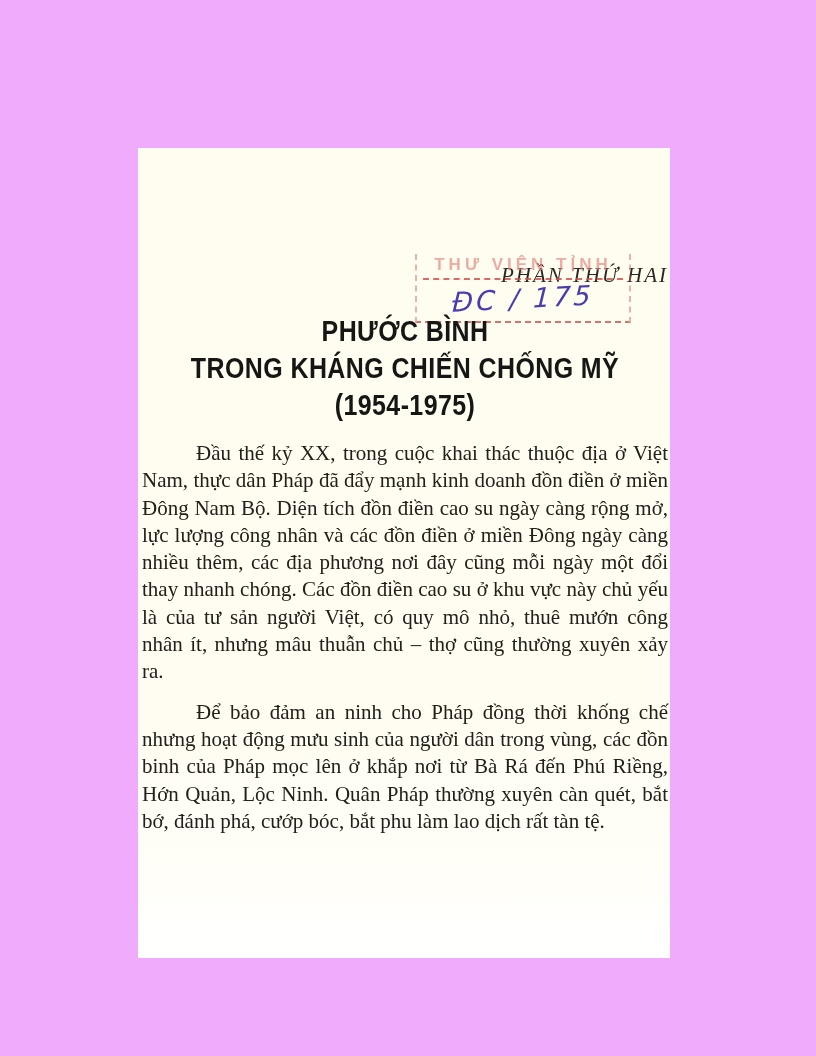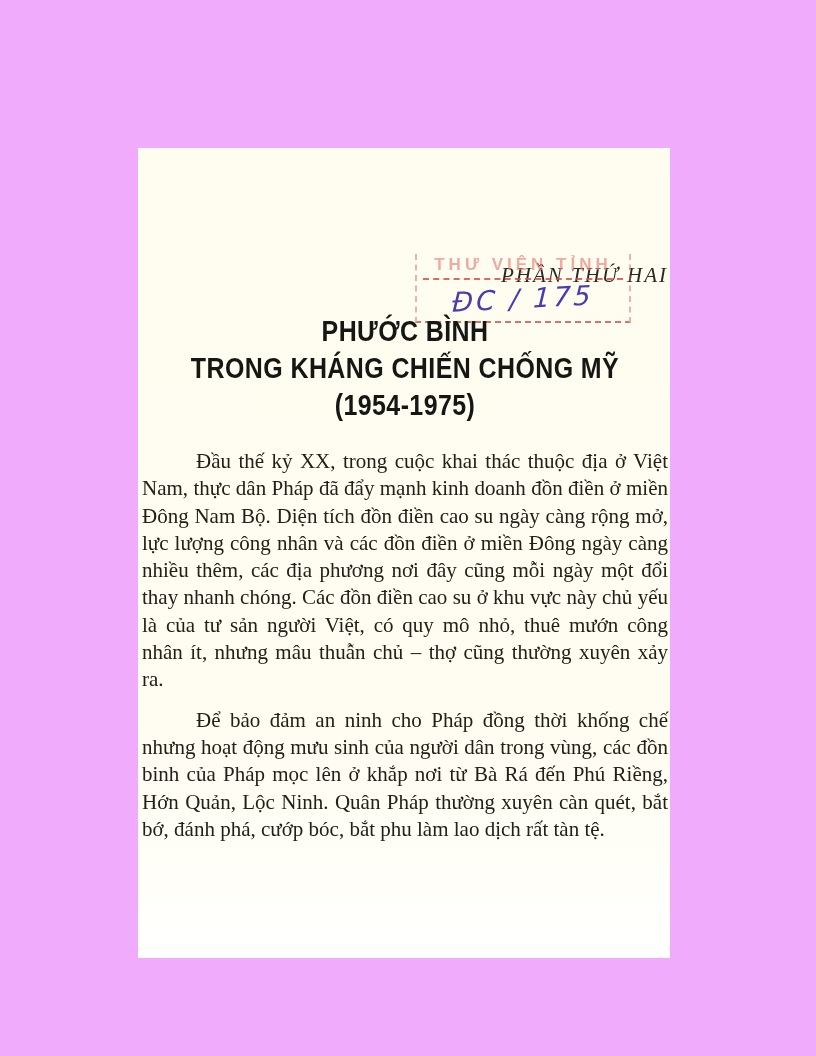--- a/index.html
+++ b/index.html
@@ -119,21 +119,21 @@
 
   
   .body-para {
     margin: 0;
     font-size: 21px;
     line-height: 27.3px;
     text-align: justify;
     text-indent: 54px;
     color: #22201b;
   }
-  .body-para.first { margin-top: 24px; }
+  .body-para.first { margin-top: 16px; }
   .body-para + .body-para { margin-top: 13px; }
 </style>
 </head>
 <body>
 
 <div class="scan-canvas">
   <div class="book-page">
     <div class="page-content">
 
       <div class="stamp">

